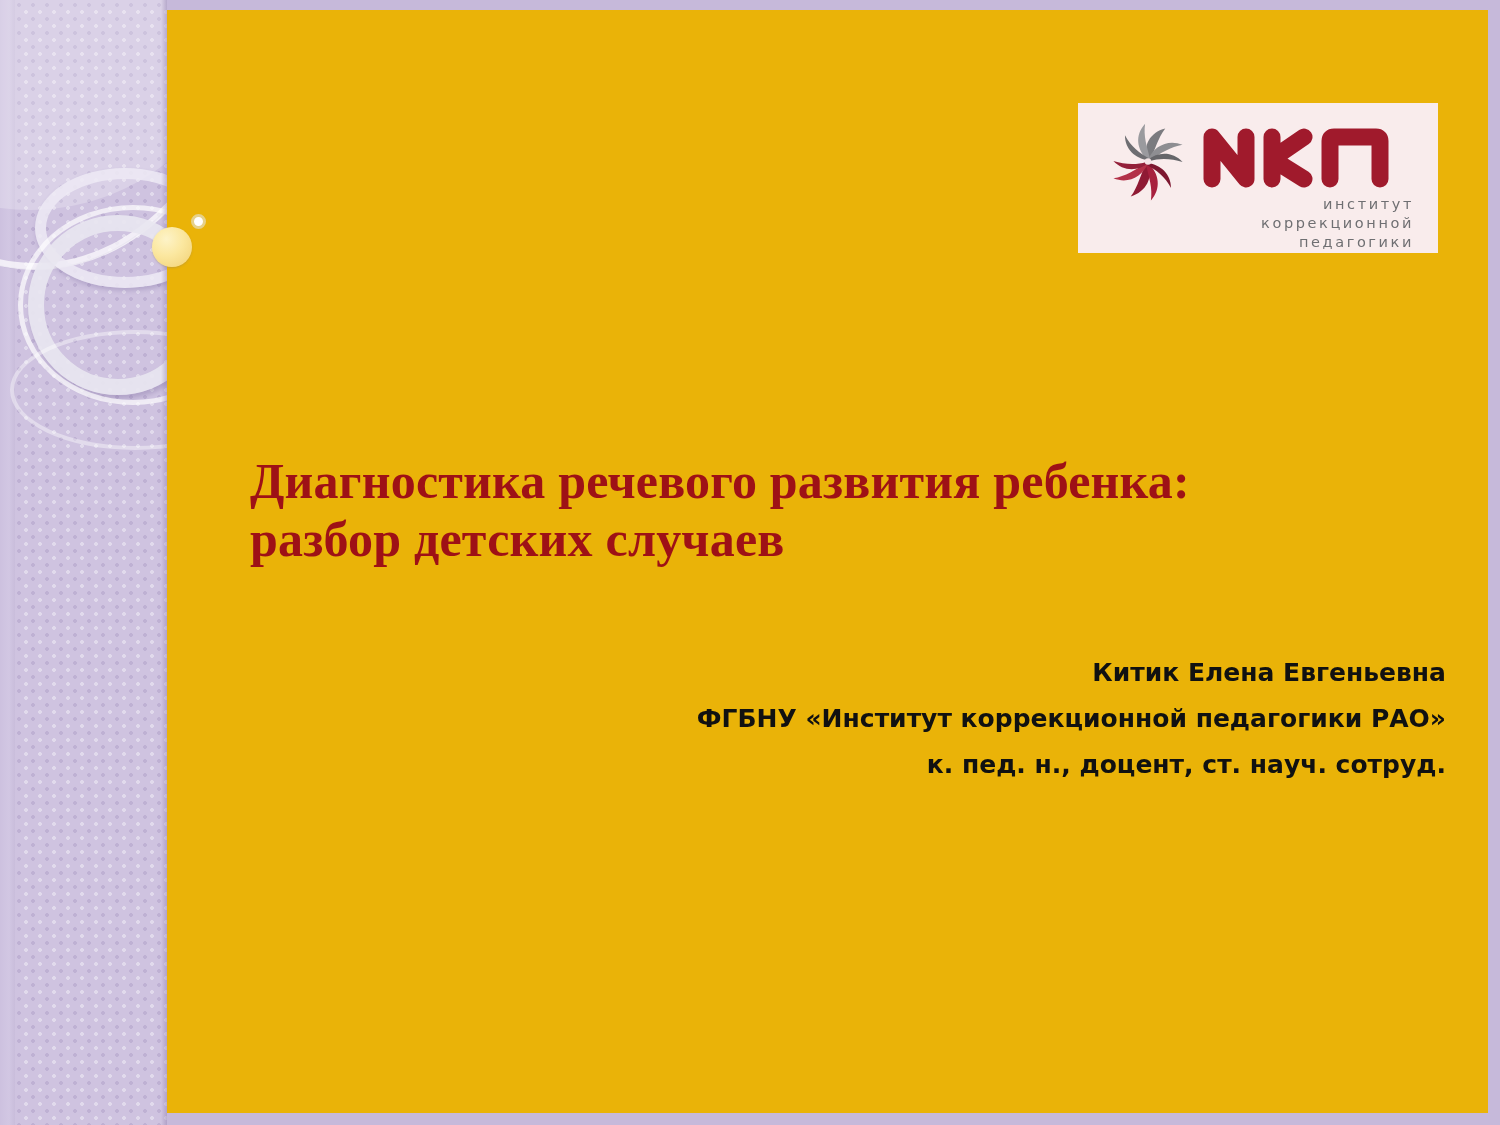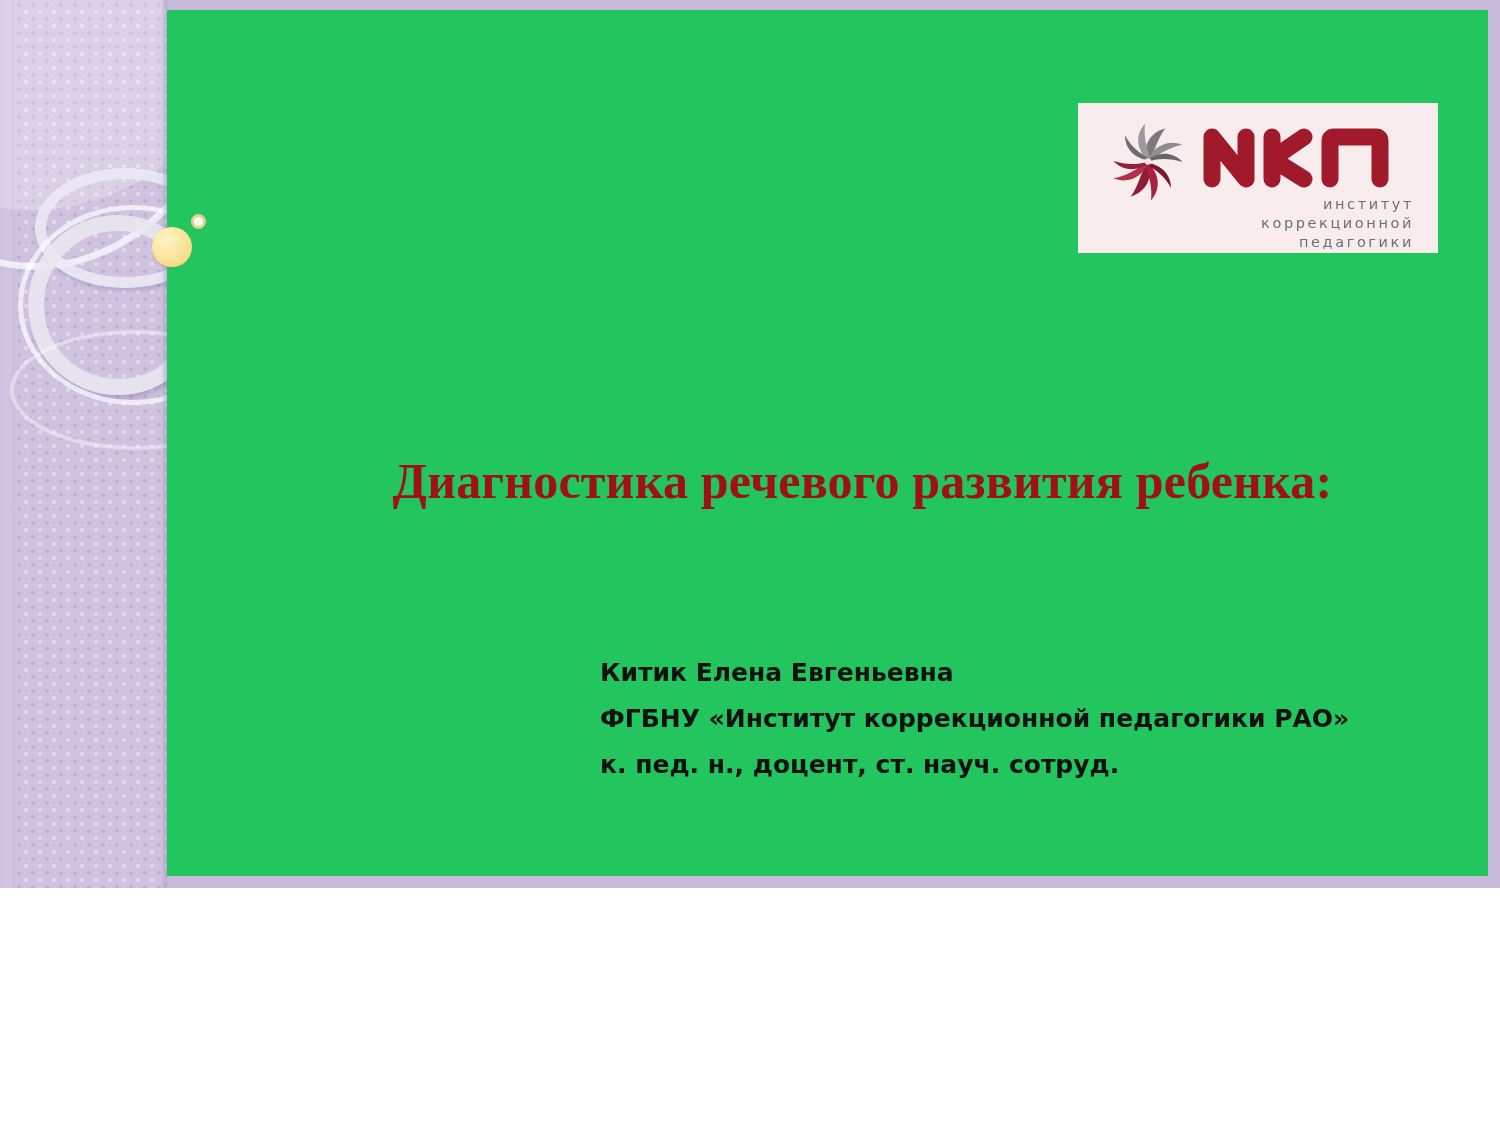--- a/index.html
+++ b/index.html
@@ -4,22 +4,22 @@
 <style>
   html, body {
     margin: 0;
     padding: 0;
     background: #ffffff;
   }
 
   #slide {
     position: relative;
     width: 1500px;
-    height: 888px;
-    background: #22c55e;
+    height: 1125px;
+    background: #eab308;
     overflow: hidden;
     font-family: "Liberation Sans", sans-serif;
   }
 
   
   .border-top {
     position: absolute;
     left: 0; top: 0;
     width: 1500px; height: 10px;
     background: #c6b9da;
@@ -181,38 +181,37 @@
     line-height: 19px;
     color: #6f6f72;
     white-space: nowrap;
   }
 
   
   .title-block {
     position: absolute;
     left: 250px; top: 452px;
     width: 1225px;
-    text-align: center;
   }
   .title-line {
     font-family: "Liberation Serif", "DejaVu Serif", serif;
     font-weight: bold;
     font-size: 50px;
     line-height: 58px;
     color: #9e1116;
     letter-spacing: 0.2px;
     white-space: nowrap;
   }
 
   
   .subtitle-block {
     position: absolute;
     left: 600px; top: 650px;
     width: 846px;
-    text-align: left;
+    text-align: right;
   }
   .subtitle-line {
     font-family: "DejaVu Sans", sans-serif;
     font-weight: bold;
     font-size: 25px;
     line-height: 46px;
     color: #111111;
     white-space: nowrap;
   }
 </style>
@@ -274,20 +273,21 @@
     </div>
     <div class="logo-sub">
       <div>институт</div>
       <div>коррекционной</div>
       <div>педагогики</div>
     </div>
   </div>
 
   <div class="title-block">
     <div class="title-line">Диагностика речевого развития ребенка:</div>
+    <div class="title-line">разбор детских случаев</div>
   </div>
 
   <div class="subtitle-block">
     <div class="subtitle-line">Китик Елена Евгеньевна</div>
     <div class="subtitle-line">ФГБНУ «Институт коррекционной педагогики РАО»</div>
     <div class="subtitle-line">к. пед. н., доцент, ст. науч. сотруд.</div>
   </div>
 
 </div>
 

